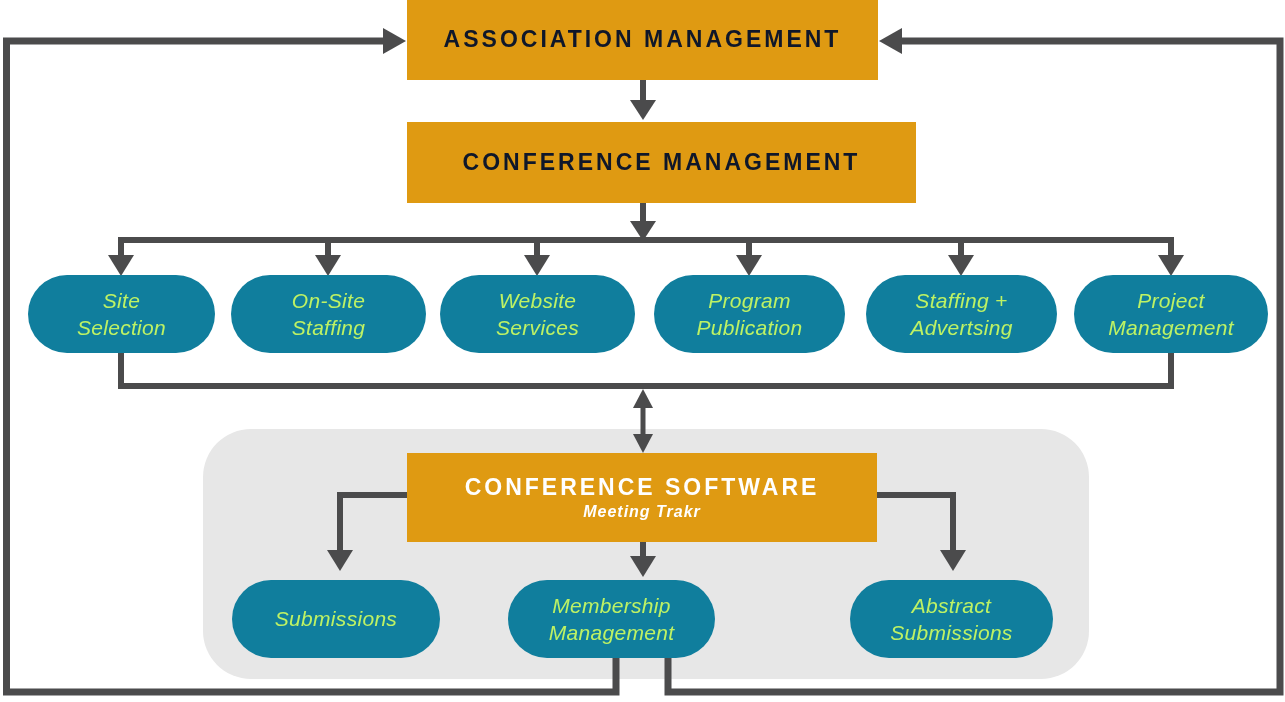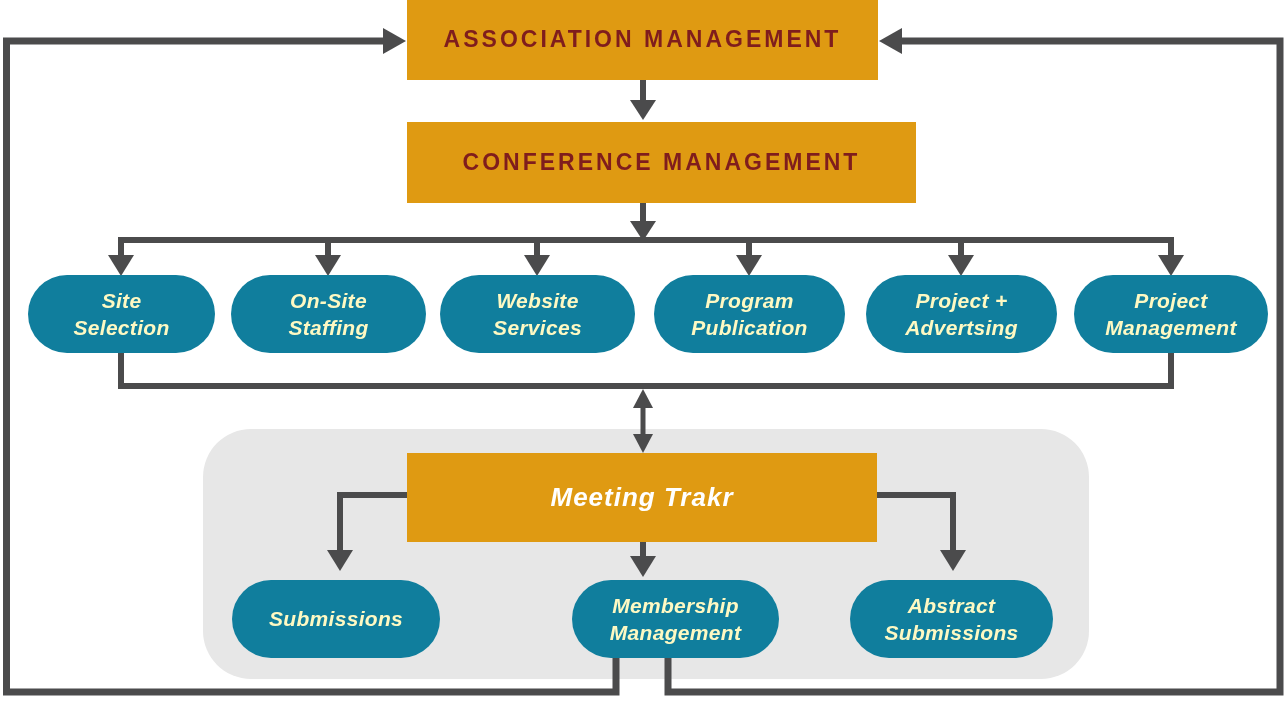--- a/index.html
+++ b/index.html
@@ -31,47 +31,47 @@
     fill:none;
     stroke:var(--line-gray);
     stroke-width:6;
   }
   svg.connectors path.s7{stroke-width:7;}
   svg.connectors path.s5{stroke-width:5;}
   svg.connectors polygon{fill:var(--line-gray);}
   .mgmt-box{
     position:absolute;
     background:var(--accent-orange);
-    color:#7f1d1d;
+    color:#0f172a;
     display:flex;align-items:center;justify-content:center;text-align:center;
     font-weight:bold;
     font-size:23px;
     letter-spacing:3px;
     line-height:1.2;
   }
   .software-box{
     position:absolute;
     background:var(--accent-orange);
     color:#ffffff;
     display:flex;flex-direction:column;align-items:center;justify-content:center;text-align:center;
   }
   .software-title{
     font-weight:bold;font-size:23px;letter-spacing:3px;line-height:1.25;
   }
   .software-subtitle{
-    font-weight:bold;font-style:italic;font-size:26px;letter-spacing:1px;line-height:1.25;
+    font-weight:bold;font-style:italic;font-size:16px;letter-spacing:1px;line-height:1.25;
   }
   .pill{
     position:absolute;
     height:78px;
     background:var(--accent-teal);
     border-radius:39px;
-    color:#fef9c3;
+    color:#bef264;
     display:flex;align-items:center;justify-content:center;text-align:center;
-    font-weight:bold;font-style:italic;
+    font-weight:normal;font-style:italic;
     font-size:21px;
     line-height:1.3;
     letter-spacing:0.3px;
     white-space:pre-line;
   }
 </style>
 </head>
 <body>
 
 <div class="stage">
@@ -145,28 +145,29 @@
   <div class="mgmt-box" style="left:407px;top:122px;width:509px;height:81px">CONFERENCE MANAGEMENT</div>
 
   <div class="pill" style="left:28px;top:275px;width:187px">Site
 Selection</div>
   <div class="pill" style="left:231px;top:275px;width:195px">On-Site
 Staffing</div>
   <div class="pill" style="left:654px;top:275px;width:191px">Program
 Publication</div>
   <div class="pill" style="left:440px;top:275px;width:195px">Website
 Services</div>
-  <div class="pill" style="left:866px;top:275px;width:191px">Project +
+  <div class="pill" style="left:866px;top:275px;width:191px">Staffing +
 Advertsing</div>
   <div class="pill" style="left:1074px;top:275px;width:194px">Project
 Management</div>
 
   <div class="software-box" style="left:407px;top:453px;width:470px;height:89px">
+    <span class="software-title">CONFERENCE SOFTWARE</span>
     <span class="software-subtitle">Meeting Trakr</span>
   </div>
 
   <div class="pill" style="left:232px;top:580px;width:208px">Submissions</div>
-  <div class="pill" style="left:572px;top:580px;width:207px">Membership
+  <div class="pill" style="left:508px;top:580px;width:207px">Membership
 Management</div>
   <div class="pill" style="left:850px;top:580px;width:203px">Abstract
 Submissions</div>
 
 </div>
 
 </body></html>

